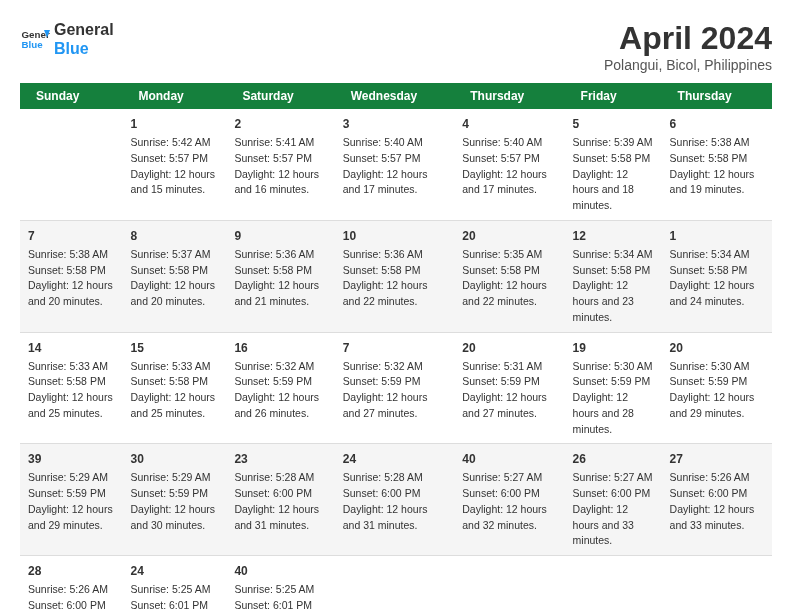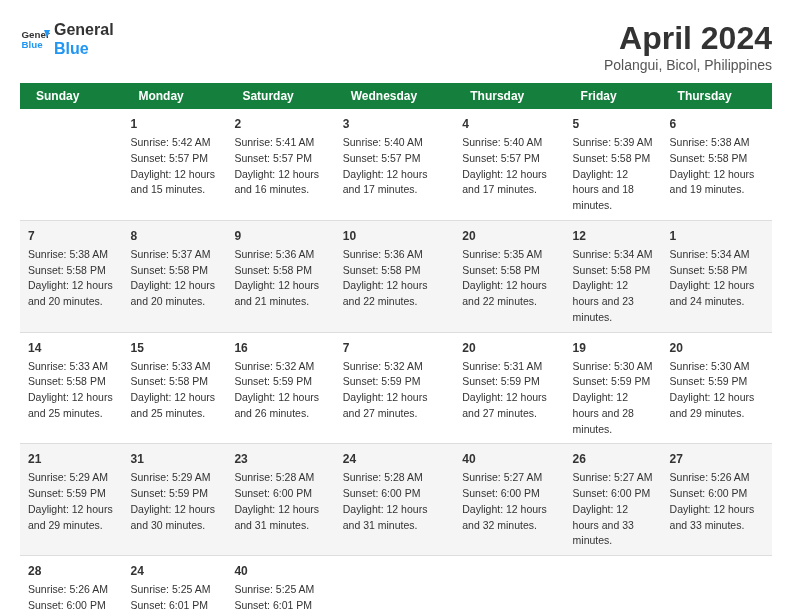--- a/index.html
+++ b/index.html
@@ -193,25 +193,25 @@
           <span class="day-number">19</span>
           <div class="day-info">Sunrise: 5:30 AM<br>Sunset: 5:59 PM<br>Daylight: 12 hours and 28 minutes.</div>
         </td>
         <td>
           <span class="day-number">20</span>
           <div class="day-info">Sunrise: 5:30 AM<br>Sunset: 5:59 PM<br>Daylight: 12 hours and 29 minutes.</div>
         </td>
       </tr>
       <tr>
         <td>
-          <span class="day-number">21</span>
+          <span class="day-number">39</span>
           <div class="day-info">Sunrise: 5:29 AM<br>Sunset: 5:59 PM<br>Daylight: 12 hours and 29 minutes.</div>
         </td>
         <td>
-          <span class="day-number">31</span>
+          <span class="day-number">30</span>
           <div class="day-info">Sunrise: 5:29 AM<br>Sunset: 5:59 PM<br>Daylight: 12 hours and 30 minutes.</div>
         </td>
         <td>
           <span class="day-number">23</span>
           <div class="day-info">Sunrise: 5:28 AM<br>Sunset: 6:00 PM<br>Daylight: 12 hours and 31 minutes.</div>
         </td>
         <td>
           <span class="day-number">24</span>
           <div class="day-info">Sunrise: 5:28 AM<br>Sunset: 6:00 PM<br>Daylight: 12 hours and 31 minutes.</div>
         </td>

